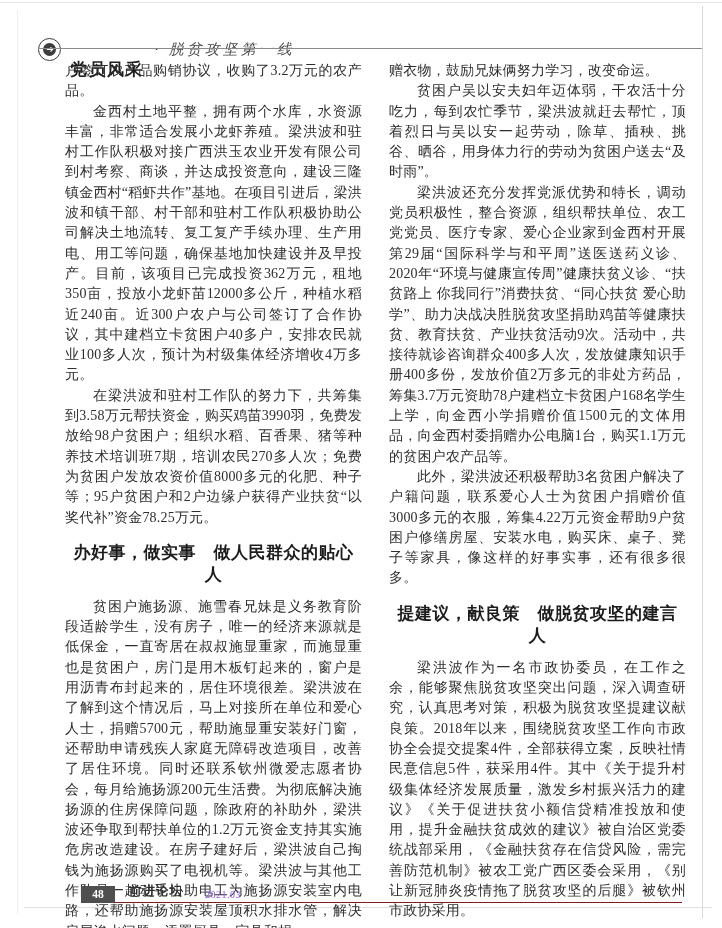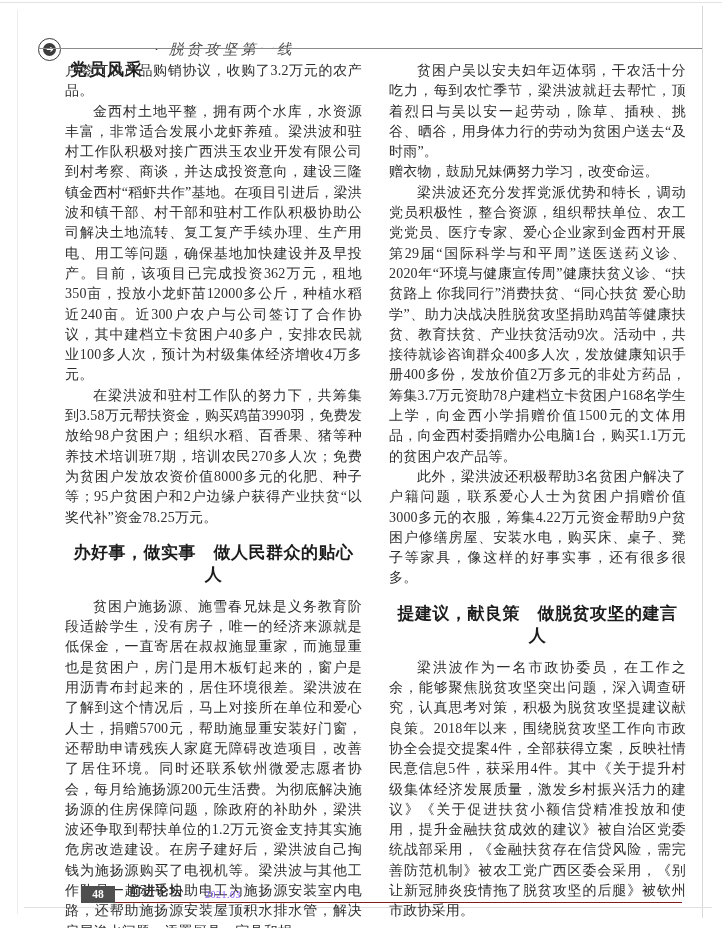--- a/index.html
+++ b/index.html
@@ -114,22 +114,22 @@
 
   <div class="col">
     <p class="para cont">户签订农产品购销协议，收购了3.2万元的农产品。</p>
     <p class="para">金西村土地平整，拥有两个水库，水资源丰富，非常适合发展小龙虾养殖。梁洪波和驻村工作队积极对接广西洪玉农业开发有限公司到村考察、商谈，并达成投资意向，建设三隆镇金西村“稻虾共作”基地。在项目引进后，梁洪波和镇干部、村干部和驻村工作队积极协助公司解决土地流转、复工复产手续办理、生产用电、用工等问题，确保基地加快建设并及早投产。目前，该项目已完成投资362万元，租地350亩，投放小龙虾苗12000多公斤，种植水稻近240亩。近300户农户与公司签订了合作协议，其中建档立卡贫困户40多户，安排农民就业100多人次，预计为村级集体经济增收4万多元。</p>
     <p class="para">在梁洪波和驻村工作队的努力下，共筹集到3.58万元帮扶资金，购买鸡苗3990羽，免费发放给98户贫困户；组织水稻、百香果、猪等种养技术培训班7期，培训农民270多人次；免费为贫困户发放农资价值8000多元的化肥、种子等；95户贫困户和2户边缘户获得产业扶贫“以奖代补”资金78.25万元。</p>
     <h2 class="subhead">办好事，做实事　做人民群众的贴心人</h2>
     <p class="para">贫困户施扬源、施雪春兄妹是义务教育阶段适龄学生，没有房子，唯一的经济来源就是低保金，一直寄居在叔叔施显重家，而施显重也是贫困户，房门是用木板钉起来的，窗户是用沥青布封起来的，居住环境很差。梁洪波在了解到这个情况后，马上对接所在单位和爱心人士，捐赠5700元，帮助施显重安装好门窗，还帮助申请残疾人家庭无障碍改造项目，改善了居住环境。同时还联系钦州微爱志愿者协会，每月给施扬源200元生活费。为彻底解决施扬源的住房保障问题，除政府的补助外，梁洪波还争取到帮扶单位的1.2万元资金支持其实施危房改造建设。在房子建好后，梁洪波自己掏钱为施扬源购买了电视机等。梁洪波与其他工作队员一起动手协助电工为施扬源安装室内电路，还帮助施扬源安装屋顶积水排水管，解决房屋渗水问题，添置厨具、家具和捐</p>
   </div>
 
   <div class="col">
+    <p class="para cont">赠衣物，鼓励兄妹俩努力学习，改变命运。</p>
     <p class="para">贫困户吴以安夫妇年迈体弱，干农活十分吃力，每到农忙季节，梁洪波就赶去帮忙，顶着烈日与吴以安一起劳动，除草、插秧、挑谷、晒谷，用身体力行的劳动为贫困户送去“及时雨”。</p>
-    <p class="para cont">赠衣物，鼓励兄妹俩努力学习，改变命运。</p>
     <p class="para">梁洪波还充分发挥党派优势和特长，调动党员积极性，整合资源，组织帮扶单位、农工党党员、医疗专家、爱心企业家到金西村开展第29届“国际科学与和平周”送医送药义诊、2020年“环境与健康宣传周”健康扶贫义诊、“扶贫路上 你我同行”消费扶贫、“同心扶贫 爱心助学”、助力决战决胜脱贫攻坚捐助鸡苗等健康扶贫、教育扶贫、产业扶贫活动9次。活动中，共接待就诊咨询群众400多人次，发放健康知识手册400多份，发放价值2万多元的非处方药品，筹集3.7万元资助78户建档立卡贫困户168名学生上学，向金西小学捐赠价值1500元的文体用品，向金西村委捐赠办公电脑1台，购买1.1万元的贫困户农产品等。</p>
     <p class="para">此外，梁洪波还积极帮助3名贫困户解决了户籍问题，联系爱心人士为贫困户捐赠价值3000多元的衣服，筹集4.22万元资金帮助9户贫困户修缮房屋、安装水电，购买床、桌子、凳子等家具，像这样的好事实事，还有很多很多。</p>
     <h2 class="subhead">提建议，献良策　做脱贫攻坚的建言人</h2>
     <p class="para">梁洪波作为一名市政协委员，在工作之余，能够聚焦脱贫攻坚突出问题，深入调查研究，认真思考对策，积极为脱贫攻坚提建议献良策。2018年以来，围绕脱贫攻坚工作向市政协全会提交提案4件，全部获得立案，反映社情民意信息5件，获采用4件。其中《关于提升村级集体经济发展质量，激发乡村振兴活力的建议》《关于促进扶贫小额信贷精准投放和使用，提升金融扶贫成效的建议》被自治区党委统战部采用，《金融扶贫存在信贷风险，需完善防范机制》被农工党广西区委会采用，《别让新冠肺炎疫情拖了脱贫攻坚的后腿》被钦州市政协采用。</p>
     <p class="byline">（作者：农工党钦州市委会专干）</p>
 
   </div>
 
 </div>
 

